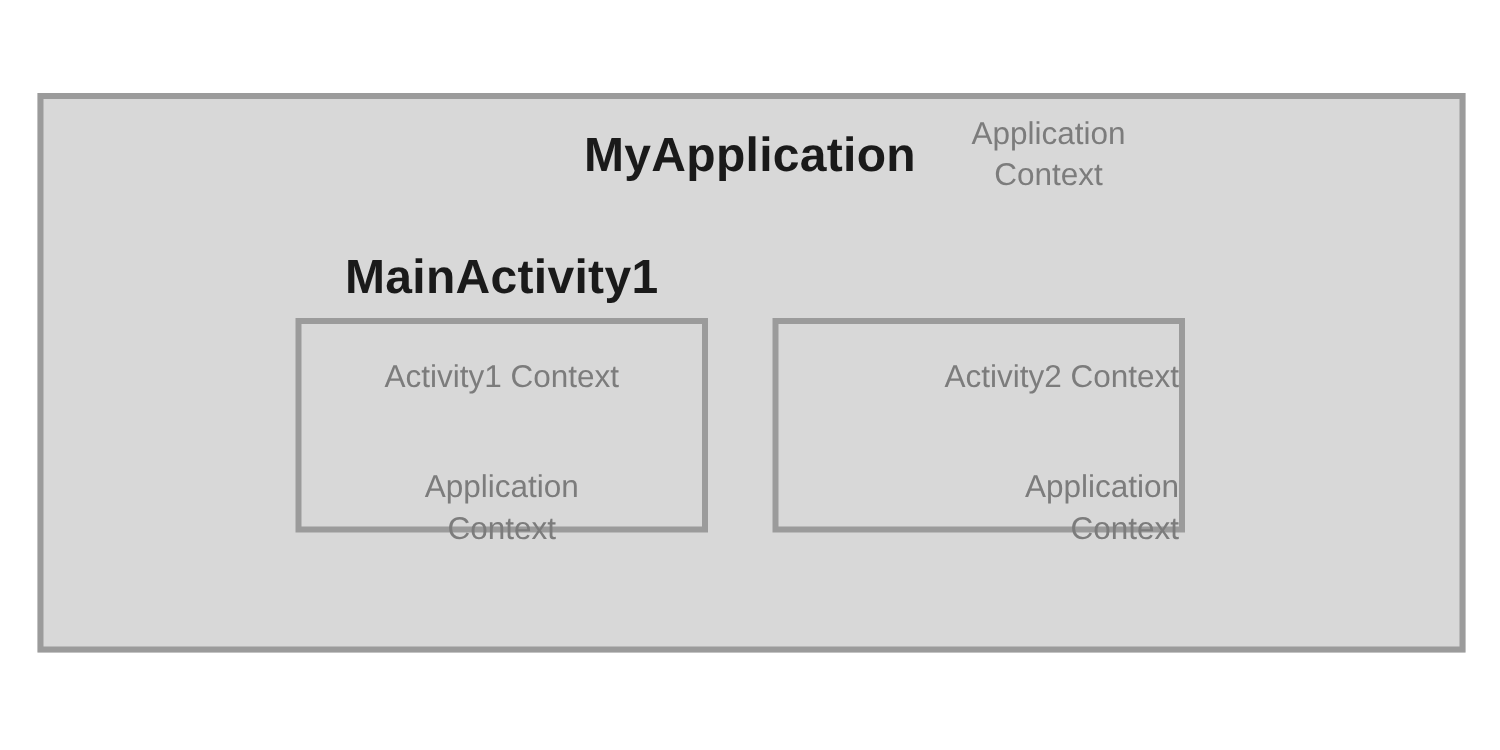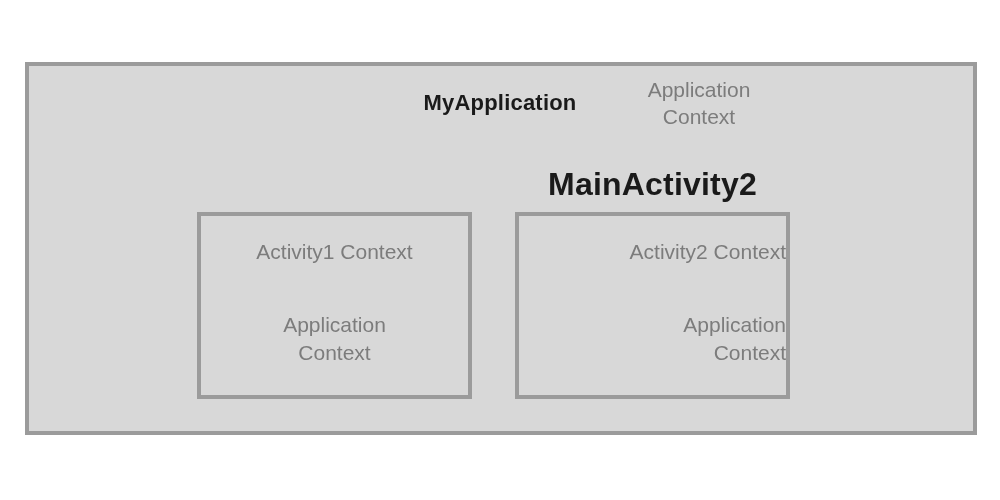--- a/index.html
+++ b/index.html
@@ -24,21 +24,21 @@
     position: absolute;
     left: 25px; top: 62px;
     width: 952px; height: 373px;
     background: var(--panel-bg);
     border: 4px solid var(--panel-border);
   }
   .app-title {
     position: absolute;
     left: 0; top: 85px; width: 1000px;
     text-align: center;
-    font-size: 22px;
+    font-size: 32px;
     font-weight: bold;
     line-height: 36px;
     color: var(--title-text);
     letter-spacing: 0.2px;
   }
   .app-context-top {
     position: absolute;
     left: 639px; top: 76px; width: 120px;
     text-align: center;
     font-size: 21px;
@@ -54,21 +54,21 @@
     font-weight: bold;
     line-height: 36px;
     color: var(--title-text);
     letter-spacing: 0.2px;
   }
   .activity-heading.a1 { left: 197px; }
   .activity-heading.a2 { left: 515px; }
   .context-box {
     position: absolute;
     top: 212px;
-    width: 275px; height: 187px;
+    width: 275px; height: 143px;
     background: var(--panel-bg);
     border: 4px solid var(--panel-border);
     text-align: center;
     font-size: 21px;
     color: var(--muted-text);
   }
   .context-box.a1 { left: 197px; }
   .context-box.a2 { left: 515px; text-align: right; }
   .activity-context-label {
     margin-top: 22px;
@@ -87,22 +87,22 @@
 
   <div class="app-panel"></div>
 
   <div class="app-title">MyApplication</div>
 
   <div class="app-context-top">
     <span class="line">Application</span>
     <span class="line">Context</span>
   </div>
 
+  <div class="activity-heading a1">MainActivity1</div>
 
-  <div class="activity-heading a2">MainActivity2</div>
 
   <div class="context-box a1">
     <div class="activity-context-label">Activity1 Context</div>
     <div class="app-context-label">
       <span class="line">Application</span>
       <span class="line">Context</span>
     </div>
   </div>
 
   <div class="context-box a2">

